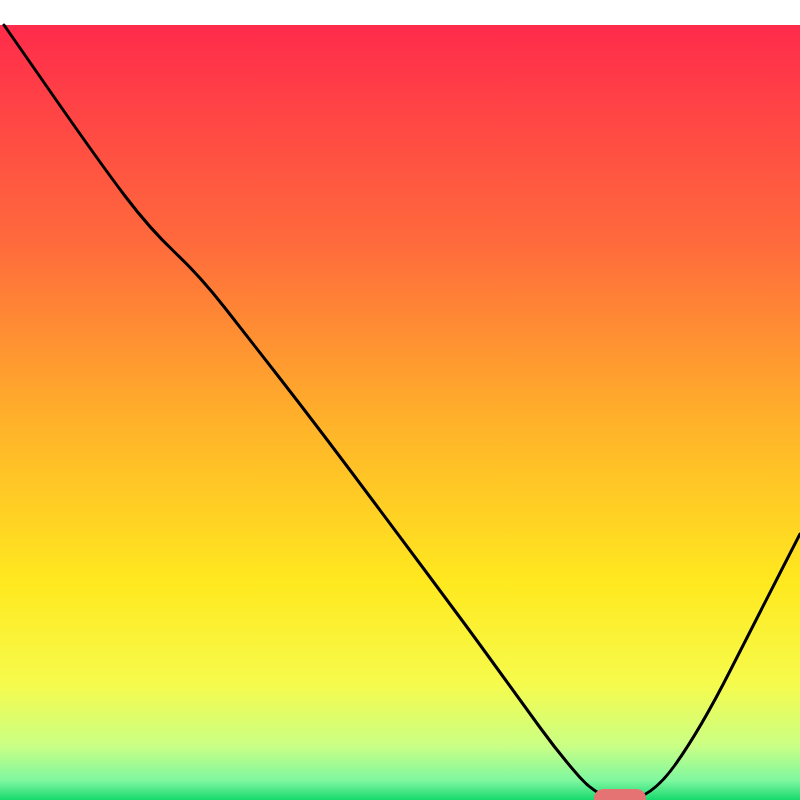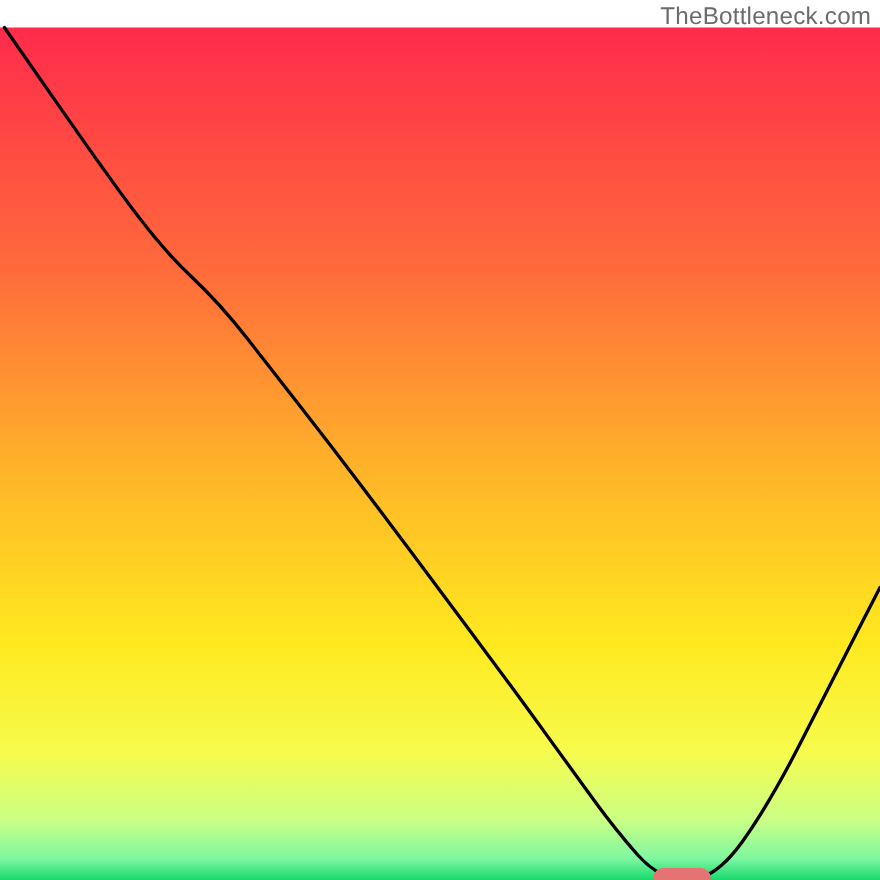--- a/index.html
+++ b/index.html
@@ -28,21 +28,20 @@
   }
   svg {
     display: block;
   }
 </style>
 </head>
 <body>
 
 <div class="chart-wrap">
 
-  <div class="watermark">TheBottleneck.com</div>
 
   <svg width="800" height="800" viewBox="0 0 800 800" preserveAspectRatio="none">
     <defs>
       <linearGradient id="bg-grad" x1="0" y1="0" x2="0" y2="1">
           <stop offset="0%" stop-color="#ff2b4b"></stop>
           <stop offset="28.000000000000004%" stop-color="#ff6a3c"></stop>
           <stop offset="52%" stop-color="#ffb429"></stop>
           <stop offset="72%" stop-color="#ffe91f"></stop>
           <stop offset="85%" stop-color="#f6fb4c"></stop>
           <stop offset="93%" stop-color="#caff85"></stop>

